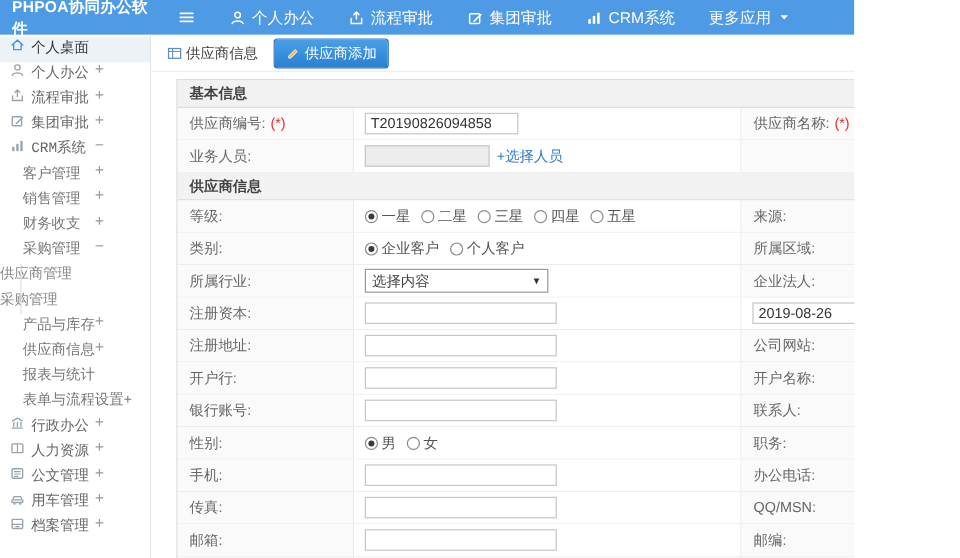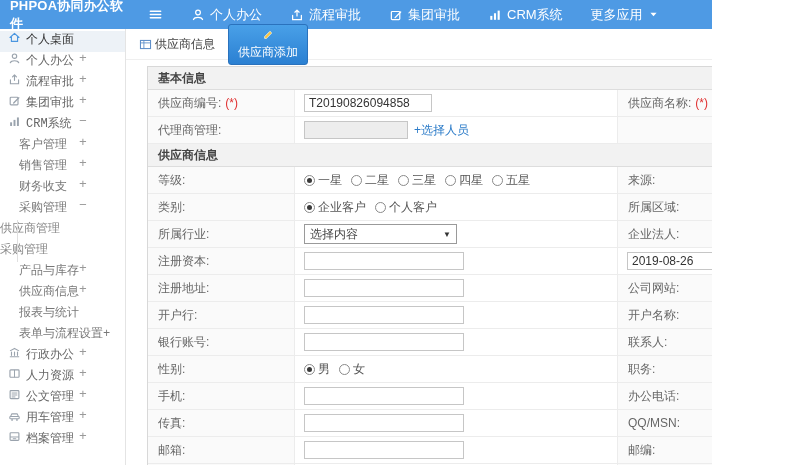--- a/index.html
+++ b/index.html
@@ -27,21 +27,21 @@
   .side-item.lv2{color:#888;}
   .side-item.lv2::before{content:"";position:absolute;left:17px;top:0;bottom:0;width:1px;background:#e0e0e0;}
   .side-item .expander{position:absolute;left:79px;color:#999;font-size:13px;line-height:1;}
   .side-item.active{background:#edf2f7;color:#333;}
   .side-item.active .sicon{color:#4a96e0;}
 
   .main{flex:1;display:flex;flex-direction:column;min-width:0;background:#fff;}
   .tabbar{height:30px;flex:none;display:flex;align-items:center;padding-left:7px;gap:7px;border-bottom:1px solid #efefef;}
   .tab{display:flex;align-items:center;gap:3px;font-size:12px;color:#444;padding:3px 6px;cursor:pointer;}
   .tab .icn{color:#5e8fc9;}
-  .tab.active{background:linear-gradient(#49a0e8,#2b80d2);border:1px solid #2a72bd;border-radius:3px;color:#fff;padding:3px 9px;flex-direction:column;}
+  .tab.active{background:linear-gradient(#49a0e8,#2b80d2);border:1px solid #2a72bd;border-radius:3px;color:#fff;padding:3px 9px;}
 
   
   .panel{margin:6px 0 0 21px;width:876px;flex:none;border:1px solid #d8d8d8;background:#fff;}
   .sec-header{height:22px;line-height:22px;background:#f2f2f2;border-bottom:1px solid #ddd;padding-left:10px;font-weight:bold;color:#444;}
   .frow{display:grid;grid-template-columns:147px 323px 144px 262px;border-bottom:1px solid #ececec;}
   .cell{min-height:26px;display:flex;align-items:center;box-sizing:border-box;}
   .lab{background:#fafafa;padding-left:10px;color:#666;border-right:1px solid #ececec;}
   .fld{padding-left:9px;border-right:1px solid #ececec;background:#fff;}
   .fld.last{border-right:none;}
   .req{color:#e03131;margin-left:4px;}
@@ -291,21 +291,21 @@
             <div class="cell lab">
               <span>供应商名称:</span>
               <span class="req">(*)</span>
             </div>
             <div class="cell fld last">
               <input class="txt" type="text" value="" style="width: 160px;">
             </div>
           </div>
           <div class="frow">
             <div class="cell lab">
-              <span>代理商管理:</span>
+              <span>业务人员:</span>
             </div>
             <div class="cell fld">
               <input class="txt ro" type="text" readonly="" value="" style="width: 104px;">
               <a class="plink">+选择人员</a>
             </div>
             <div class="cell lab"></div>
             <div class="cell fld last"></div>
           </div>
           <div class="sec-header">供应商信息</div>
           <div class="frow">

